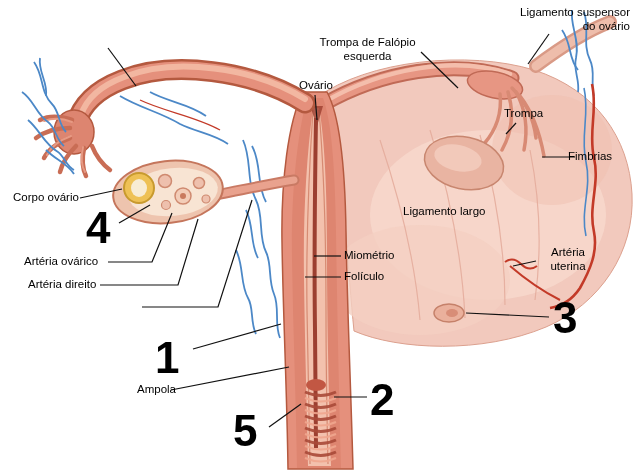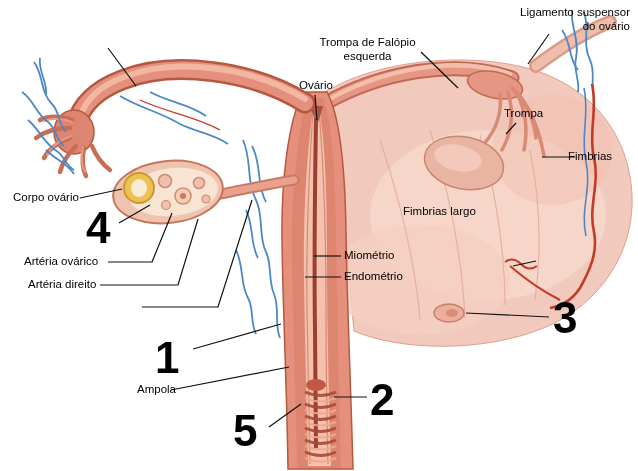--- a/index.html
+++ b/index.html
@@ -187,26 +187,28 @@
     </g>
   </svg>
 
   <div class="lbl right" style="right:8px;top:6px;width:145px">Ligamento suspensor
 do ovário</div>
   <div class="lbl center" style="left:315px;top:36px;width:105px">Trompa de Falópio
 esquerda</div>
   <div class="lbl" style="left:299px;top:79px">Ovário</div>
   <div class="lbl" style="left:504px;top:107px">Trompa</div>
   <div class="lbl" style="left:568px;top:150px">Fimbrias</div>
-  <div class="lbl" style="left:403px;top:205px">Fimbrias largo</div>
+  <div class="lbl" style="left:403px;top:205px">Ligamento largo</div>
   <div class="lbl" style="left:13px;top:191px">Corpo ovário</div>
   <div class="lbl" style="left:24px;top:255px">Artéria ovárico</div>
   <div class="lbl" style="left:28px;top:278px">Artéria direito</div>
   <div class="lbl" style="left:344px;top:249px">Miométrio</div>
-  <div class="lbl" style="left:344px;top:270px">Endométrio</div>
+  <div class="lbl" style="left:344px;top:270px">Folículo</div>
+  <div class="lbl center" style="left:538px;top:246px;width:60px">Artéria
+uterina</div>
   <div class="lbl" style="left:137px;top:383px">Ampola</div>
 
   <div class="num" style="left:86px;top:208px">4</div>
   <div class="num" style="left:155px;top:338px">1</div>
   <div class="num" style="left:233px;top:411px">5</div>
   <div class="num" style="left:370px;top:380px">2</div>
   <div class="num" style="left:553px;top:298px">3</div>
 
 </div>
 

